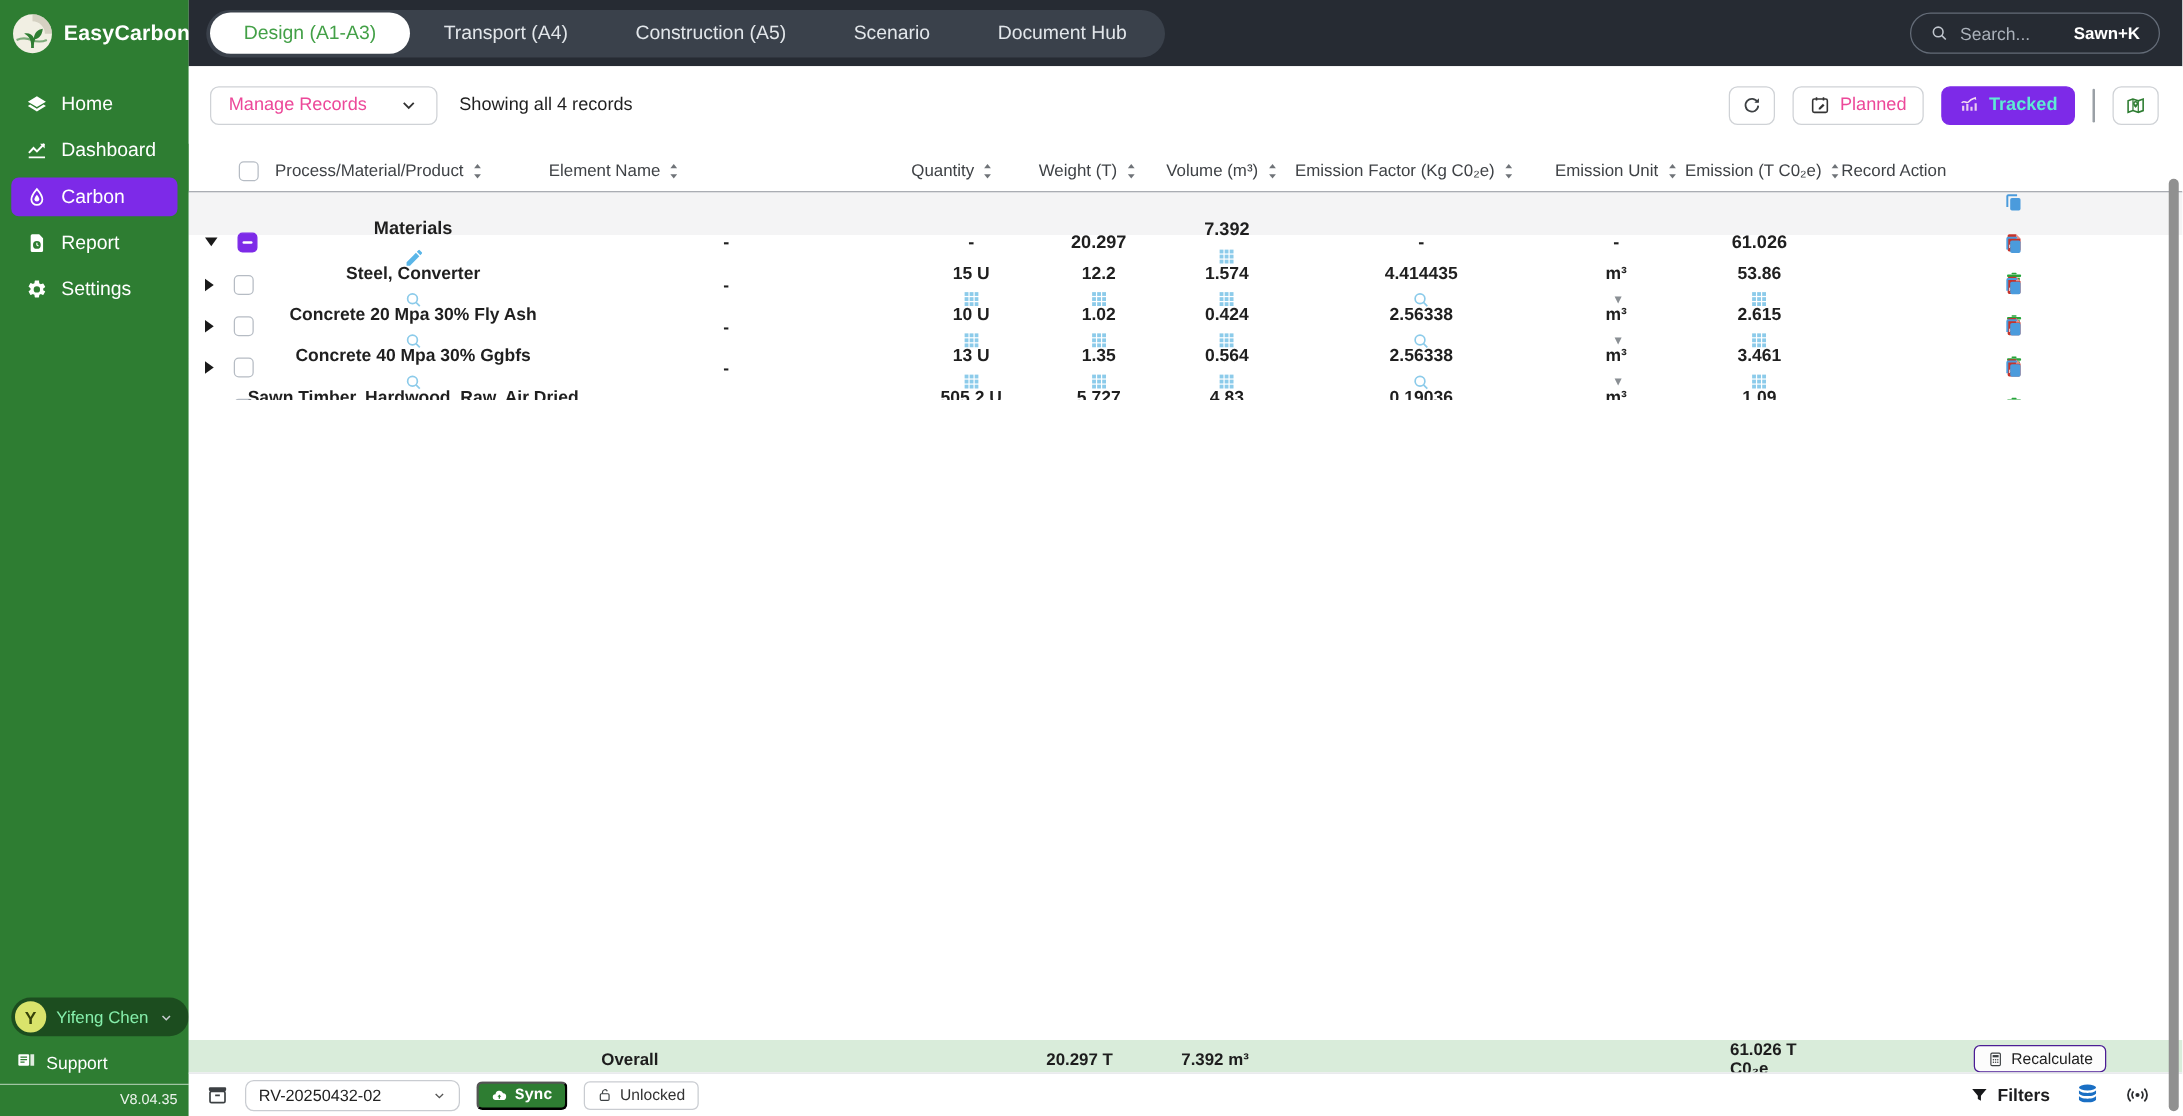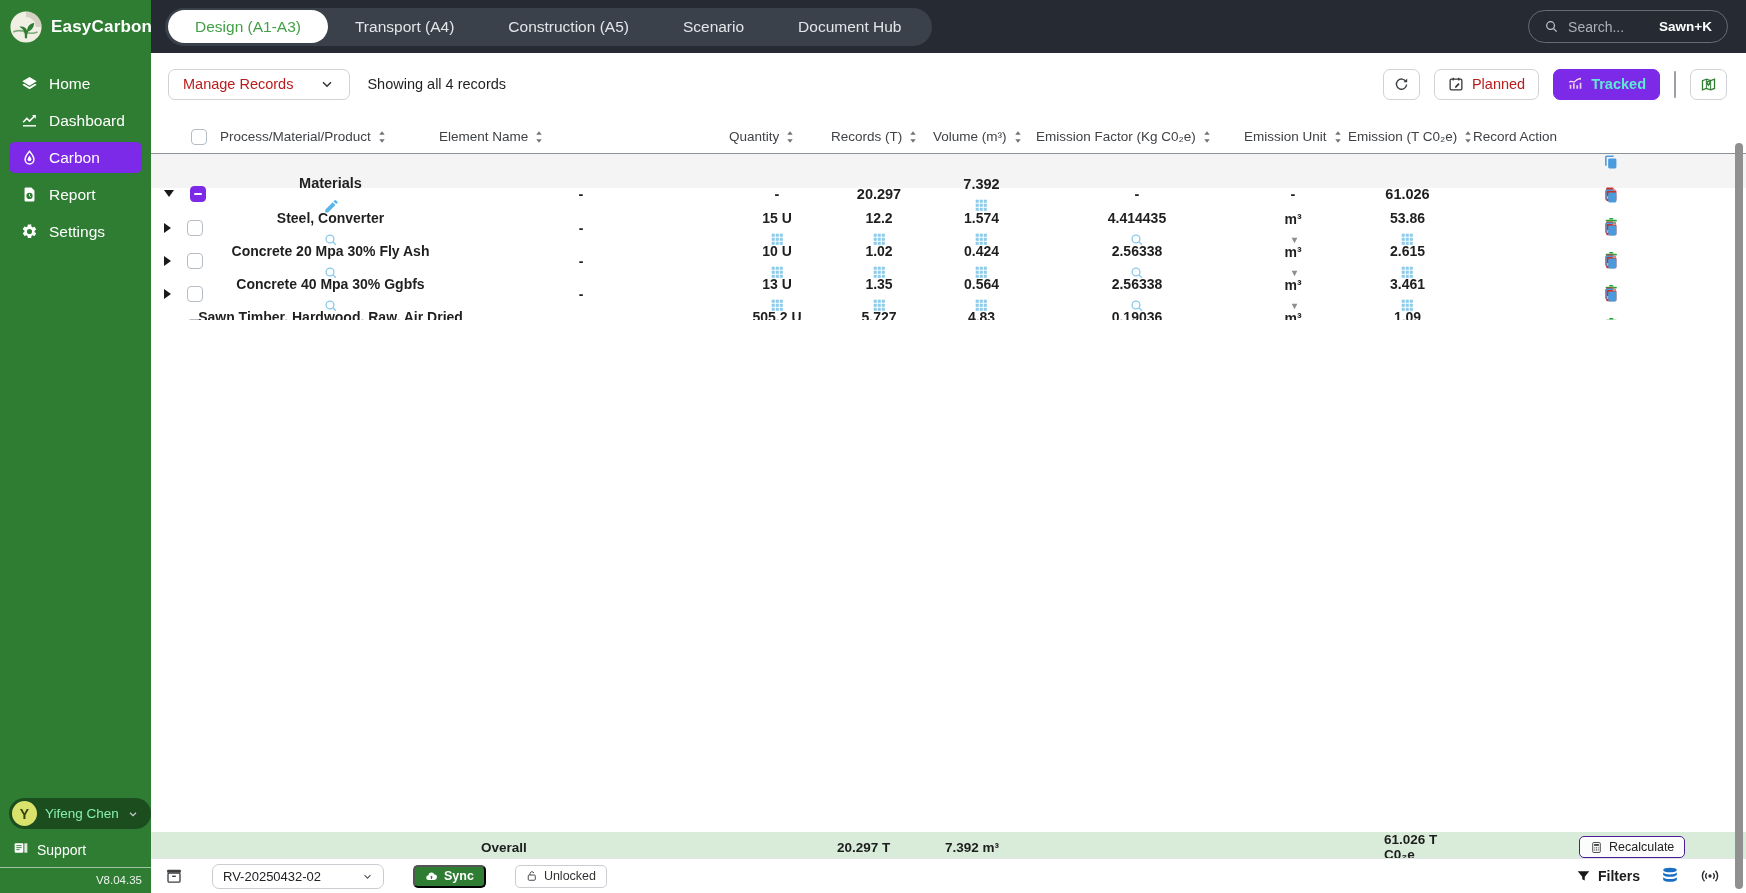--- a/index.html
+++ b/index.html
@@ -35,21 +35,21 @@
   .tabs { background:#3a414b; border-radius:20px; display:flex; align-items:center; height:38px; padding:0 3px; }
   .tab { color:#e2e6ea; font-size:15.5px; padding:0 27px; height:33px; line-height:33px; border-radius:17px; white-space:nowrap; cursor:default; }
   .tab.active { background:#fff; color:#43a047; }
   .searchbox { display:flex; align-items:center; gap:9px; border:1.5px solid #646c78; border-radius:17px; height:33px; padding:0 15px; }
   .searchbox svg { width:15px; height:15px; color:#c0c6ce; }
   .search-input { background:transparent; border:none; outline:none; width:82px; font-size:14px; color:#e6eaee; font-family:"Liberation Sans", sans-serif; }
   .search-input::placeholder { color:#aab1ba; }
   .search-shortcut { color:#fff; font-weight:700; font-size:13.5px; }
 
   .toolbar { height:62px; background:#fff; display:flex; align-items:center; padding:0 19px 0 17px; gap:17px; }
-  .btn { display:inline-flex; align-items:center; gap:8px; border:1px solid #cfd2d6; border-radius:7px; background:#fff; font-size:14.5px; color:#b91c1c; height:31px; padding:0 13px; cursor:default; white-space:nowrap; }
+  .btn { display:inline-flex; align-items:center; gap:8px; border:1px solid #cfd2d6; border-radius:7px; background:#fff; font-size:14.5px; color:#ec4899; height:31px; padding:0 13px; cursor:default; white-space:nowrap; }
   .btn svg { width:16px; height:16px; color:#333; }
   .manage-btn { gap:26px; padding:0 14px; }
   .records-summary { font-size:14.5px; color:#1f1f1f; }
   .toolbar-right { margin-left:auto; display:flex; align-items:center; gap:14px; }
   .icon-btn { width:37px; height:31px; border:1px solid #cfd2d6; border-radius:7px; background:#fff; display:flex; align-items:center; justify-content:center; }
   .icon-btn svg { width:17px; height:17px; color:#3c4043; }
   .tracked-btn { background:#7d2ae8; border-color:#7d2ae8; color:#5eead4; font-weight:600; }
   .tracked-btn svg { color:#f6def0; }
   .map-btn svg { color:#2e7d32; }
   .vdiv { width:2px; height:27px; background:#9aa0a6; border-radius:1px; }
@@ -89,25 +89,25 @@
   
   .overall { height:26px; background:#d9ecda; align-items:center; font-size:13.5px; font-weight:700; color:#1d1d1d; }
   .ov-label { grid-column:3; padding-left:48px; }
   .ov-weight { grid-column:5; padding-left:12px; }
   .ov-volume { grid-column:6; padding-left:18px; }
   .ov-emission { grid-column:9; padding-left:42px; }
   .ov-recalc-wrap { grid-column:10; }
   .recalc-btn { display:inline-flex; align-items:center; gap:6px; height:22px; border:1px solid #4c1d95; border-radius:5px; background:#fcfcfc; font-size:12.5px; font-weight:400; color:#222; padding:0 10px; margin-left:112px; }
   .recalc-btn svg { width:13px; height:13px; }
 
-  .footer { height:35px; border-top:1px solid #e2e4e7; background:#fff; display:flex; align-items:center; padding:0 26px 0 14px; gap:29px; }
+  .footer { height:35px; border-top:1px solid #e2e4e7; background:#fff; display:flex; align-items:center; padding:0 26px 0 14px; gap:13px; }
   .footer .fico svg { width:18px; height:18px; color:#3c4043; display:block; }
   .rev-select { display:flex; align-items:center; justify-content:space-between; border:1px solid #c9ccd1; border-radius:7px; height:25px; width:172px; padding:0 10px; font-size:13px; color:#222; }
   .rev-select svg { width:11px; height:11px; color:#555; }
-  .sync-btn { display:inline-flex; align-items:center; gap:6px; background:#2e7d32; border-radius:5px; color:#fff; font-size:12.5px; font-weight:600; height:23px; padding:0 10px; }
+  .sync-btn { display:inline-flex; align-items:center; gap:6px; background:#2e7d32; border-radius:5px; color:#fff; font-size:12.5px; font-weight:600; height:23px; padding:0 10px;font-family:Liberation Mono, monospace; }
   .sync-btn svg { width:13px; height:13px; }
   .lock-btn { display:inline-flex; align-items:center; gap:6px; border:1px solid #c9ccd1; border-radius:5px; background:#fff; font-size:12.5px; color:#333; height:23px; padding:0 10px; }
   .lock-btn svg { width:12px; height:12px; }
   .footer-right { margin-left:auto; display:flex; align-items:center; gap:20px; }
   .filters { display:flex; align-items:center; gap:7px; font-size:14px; font-weight:700; color:#1d1d1f; }
   .filters svg { width:15px; height:15px; }
   .fr-ico svg { width:20px; height:20px; display:block; }
 
   .scroll-thumb { position:absolute; right:3px; top:143px; bottom:4px; width:8px; border-radius:4px; background:#909090; }
 </style>
@@ -286,21 +286,21 @@
           <div class="hcell">
             <span>Quantity</span>
             <span class="sort">
               <svg viewBox="0 0 12 18">
                 <path fill="#6f7378" d="M6 1.5 9.5 6h-7z"></path>
                 <path fill="#6f7378" d="M6 16.5 2.5 12h7z"></path>
               </svg>
             </span>
           </div>
           <div class="hcell">
-            <span>Records (T)</span>
+            <span>Weight (T)</span>
             <span class="sort">
               <svg viewBox="0 0 12 18">
                 <path fill="#6f7378" d="M6 1.5 9.5 6h-7z"></path>
                 <path fill="#6f7378" d="M6 16.5 2.5 12h7z"></path>
               </svg>
             </span>
           </div>
           <div class="hcell">
             <span>Volume (m³)</span>
             <span class="sort">

